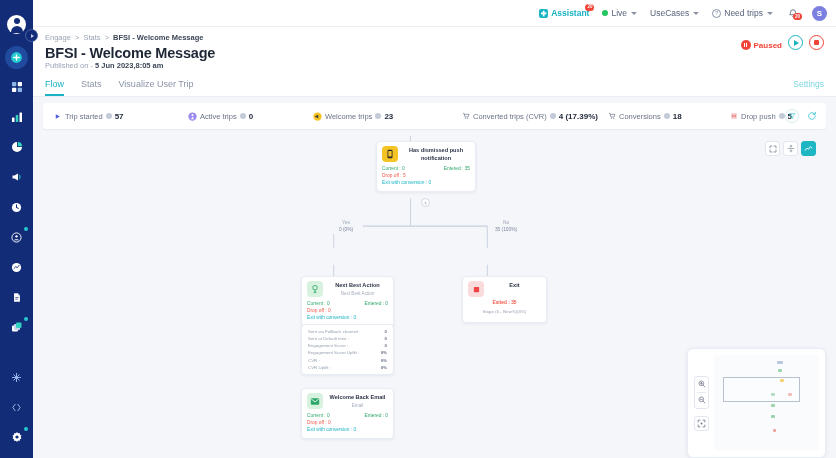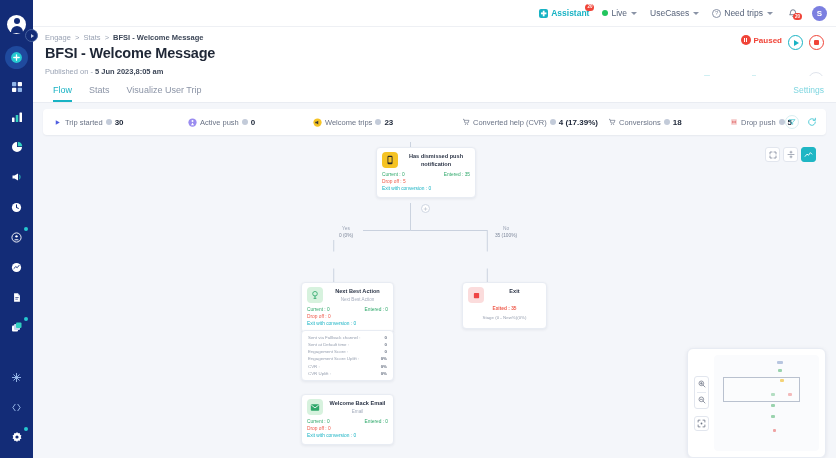--- a/index.html
+++ b/index.html
@@ -105,26 +105,26 @@
   }
 
   
   .header {
     background:#fff; padding: 6px 12px 0 12px; flex:0 0 auto; position:relative;
   }
   .breadcrumb { font-size:7.5px; color:#9aa3b4; margin-bottom:3px; }
   .breadcrumb .cur { color:#3c4657; font-weight:600; }
   .breadcrumb .sep { margin:0 2px; }
   .page-title { font-size:14.5px; font-weight:700; color:#1f2736; letter-spacing:-0.2px; }
-  .published { font-size:7.5px; color:#9aa3b4; margin-top:6px; }
+  .published { font-size:7.5px; color:#9aa3b4; margin-top:0; }
   .published b { color:#3c4657; font-weight:700; }
 
   .status-row {
     position:absolute; right:12px; top:8px;
-    display:flex; align-items:flex-start; gap:6px;
+    display:flex; align-items:flex-end; gap:6px;
   }
   .paused-pill { display:flex;align-items:center;gap:3px;color:#f04438;font-size:8px;font-weight:600;}
   .paused-ico { width:10px;height:10px;border-radius:50%;background:#f04438;display:flex;align-items:center;justify-content:center;}
   .paused-ico i { display:block;width:1px;height:4px;background:#fff;margin:0 0.5px;}
   .rnd-btn {
     width:15px;height:15px;border-radius:50%;border:1px solid #19b3c4;
     display:flex;align-items:center;justify-content:center;background:#fff;
   }
   .rnd-btn.stop { border-color:#f04438; }
   .play-tri { width:0;height:0;border-left:5px solid #19b3c4;border-top:3px solid transparent;border-bottom:3px solid transparent;margin-left:1.5px;}
@@ -141,21 +141,21 @@
   }
   .chev-btn .caret { border-top-color:#6d7casd; border-top:3.5px solid #7d8699; margin:0;}
 
   
   .tabs {
     background:#fff; display:flex; align-items:flex-end; gap:17px;
     padding: 9px 12px 0 12px; border-bottom:1px solid #e9ecf2;
     flex:0 0 auto; position:relative;
   }
   .tab { font-size:9px; color:#8b94a6; padding-bottom:5px; border-bottom:2px solid transparent; }
-  .tab.active { color:#19b3c4; border-bottom-color:#19b3c4; font-weight:500;margin-left:8px;}
+  .tab.active { color:#19b3c4; border-bottom-color:#19b3c4; font-weight:500;}
   .settings-link { position:absolute; right:12px; top:9px; color:#7fd6e0; font-size:8.5px; }
 
   
   .statsbar {
     margin: 6px 10px 0 10px; background:#fff; border-radius:4px;
     height:26px; display:flex; align-items:center;
     box-shadow:0 1px 2px rgba(20,30,60,0.06);
     padding: 0 10px; flex:0 0 26px; position:relative;
   }
   .stat { display:flex; align-items:center; gap:3px; font-size:7.5px; color:#6a7386; }
@@ -455,31 +455,31 @@
 
     <div class="statsbar">
       <div class="stat" style="width:135px">
         <span class="stat-ico">
           <svg width="7" height="7" viewBox="0 0 24 24">
               <path d="M6 4l14 8-14 8z" fill="#4f5ee0"></path>
             </svg>
         </span>
         <span>Trip started</span>
         <span class="info-i"></span>
-        <span class="sv">30</span>
+        <span class="sv">57</span>
       </div>
       <div class="stat" style="width:125px">
         <span class="stat-ico">
           <svg width="9" height="9" viewBox="0 0 24 24">
               <circle cx="12" cy="12" r="11" fill="#9a8cf0"></circle>
               <circle cx="12" cy="8" r="2.6" fill="#fff"></circle>
               <path d="M8 19l4-7 4 7z" fill="#fff"></path>
             </svg>
         </span>
-        <span>Active push</span>
+        <span>Active trips</span>
         <span class="info-i"></span>
         <span class="sv">0</span>
       </div>
       <div class="stat" style="width:148px">
         <span class="stat-ico">
           <svg width="9" height="9" viewBox="0 0 24 24">
               <circle cx="12" cy="12" r="11" fill="#f5c324"></circle>
               <path d="M6 10v4h3l5 3V7l-5 3H6z" fill="#3a3a3a"></path>
             </svg>
         </span>
@@ -488,21 +488,21 @@
         <span class="sv">23</span>
       </div>
       <div class="stat" style="width:146px">
         <span class="stat-ico">
           <svg width="8" height="8" viewBox="0 0 24 24">
               <path d="M3 4h3l3 11h9l3-8H7" fill="none" stroke="#6a7386" stroke-width="2"></path>
               <circle cx="10" cy="19" r="1.6" fill="#6a7386"></circle>
               <circle cx="17" cy="19" r="1.6" fill="#6a7386"></circle>
             </svg>
         </span>
-        <span>Converted help (CVR)</span>
+        <span>Converted trips (CVR)</span>
         <span class="info-i"></span>
         <span class="sv">4 (17.39%)</span>
       </div>
       <div class="stat" style="width:122px">
         <span class="stat-ico">
           <svg width="8" height="8" viewBox="0 0 24 24">
               <path d="M3 4h3l3 11h9l3-8H7" fill="none" stroke="#6a7386" stroke-width="2"></path>
               <circle cx="10" cy="19" r="1.6" fill="#6a7386"></circle>
               <circle cx="17" cy="19" r="1.6" fill="#6a7386"></circle>
             </svg>

